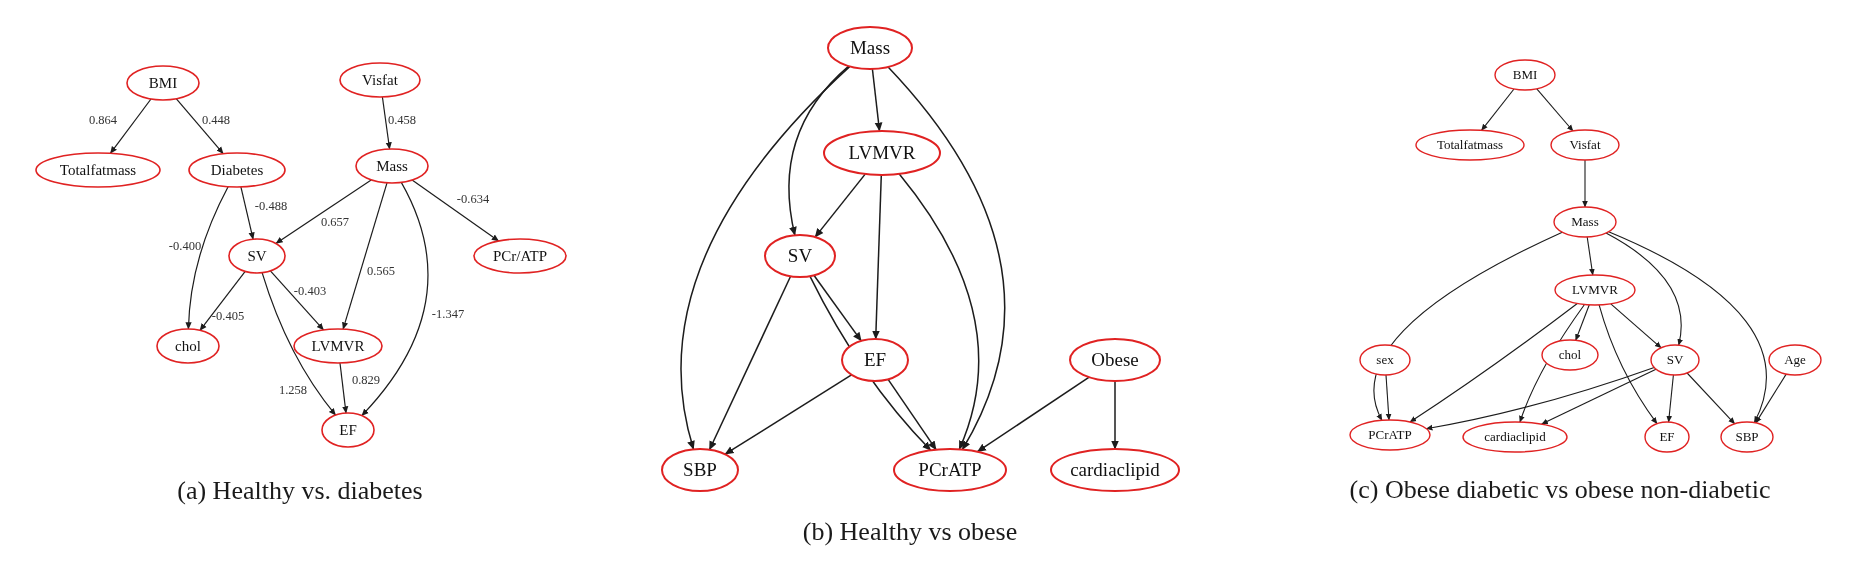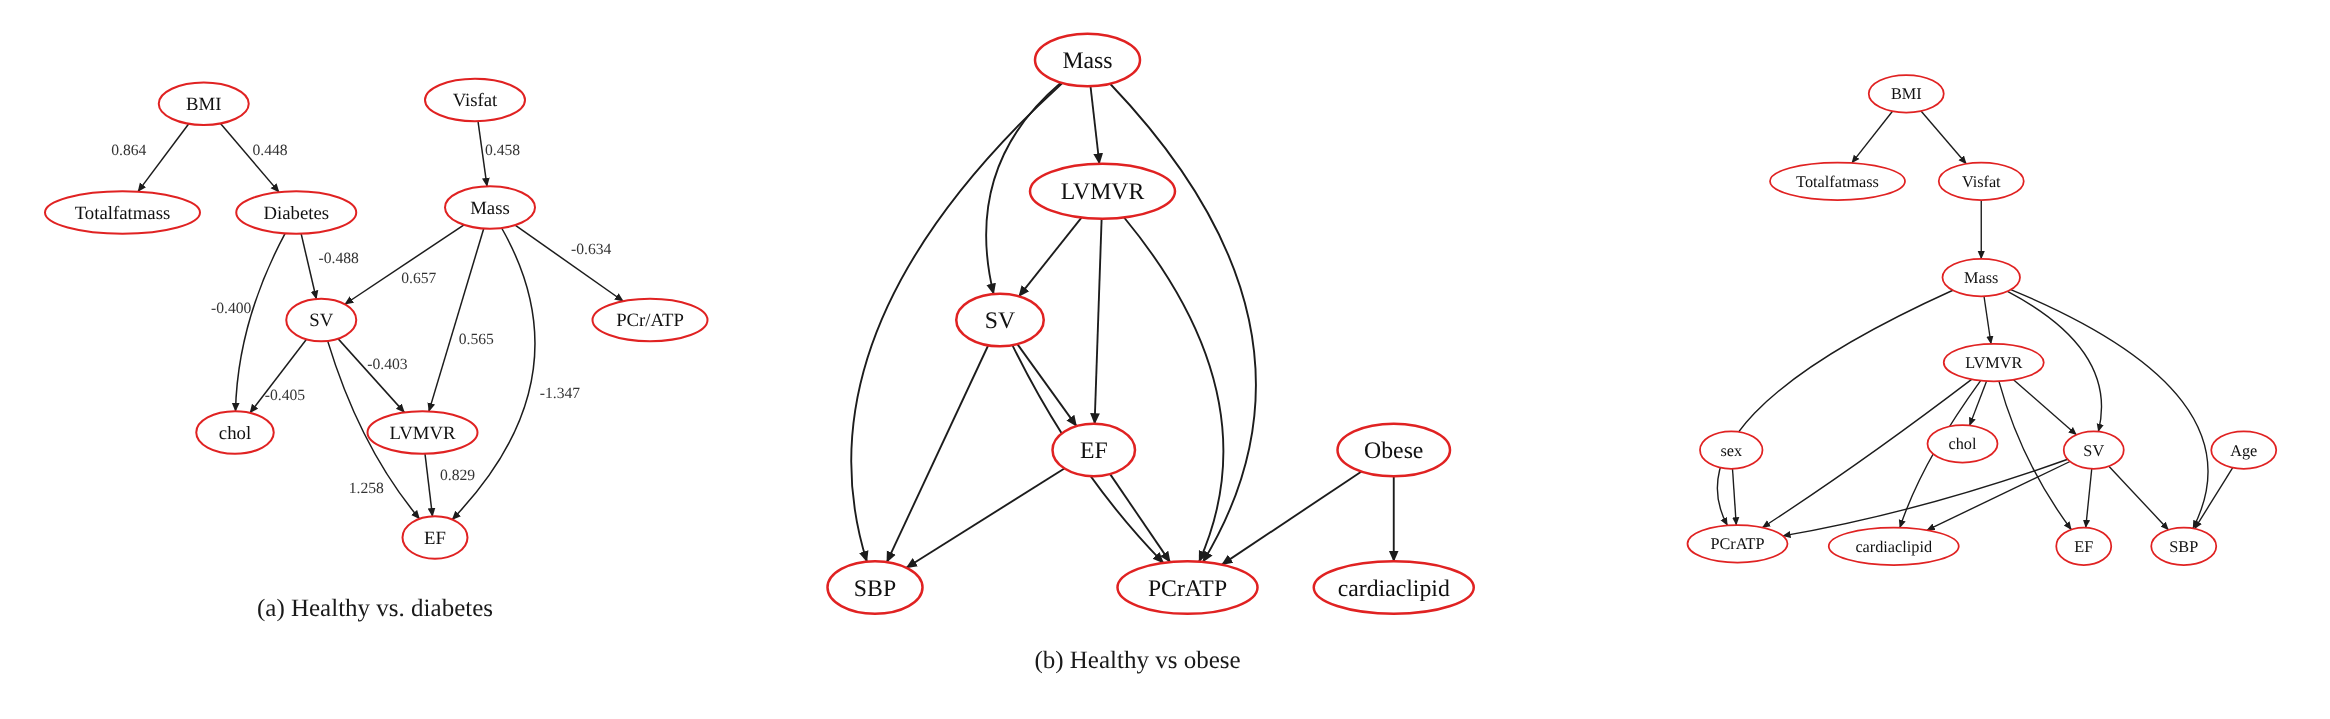--- a/index.html
+++ b/index.html
@@ -2,21 +2,21 @@
 <html><head>
 <meta charset="utf-8">
 <style>
   html,body{margin:0;padding:0;}
   body{
     width:1864px;height:575px;background:#ffffff;position:relative;overflow:hidden;
     font-family:"Liberation Serif", serif;
   }
   figure{position:absolute;margin:0;padding:0;}
   figcaption{
-    text-align:center;font-size:20px;color:#1a1a1a;
+    text-align:center;font-size:26px;color:#1a1a1a;
     font-family:"Liberation Serif", serif;
   }
   svg{display:block;}
   svg text{font-family:"Liberation Serif", serif;}
   #fig-a{left:20px;top:28px;width:560px;}
   #fig-a figcaption{margin-top:8px;}
   #fig-b{left:620px;top:8px;width:580px;}
   #fig-b figcaption{margin-top:4px;}
   #fig-c{left:1265px;top:35px;width:590px;}
   #fig-c figcaption{margin-top:5px;}
@@ -167,13 +167,14 @@
       <text x="530" y="325" dy="0.34em" text-anchor="middle" font-size="13" fill="#111111">Age</text>
       <ellipse cx="125" cy="400" rx="40" ry="15" fill="#ffffff" stroke="#e02222" stroke-width="1.4"></ellipse>
       <text x="125" y="400" dy="0.34em" text-anchor="middle" font-size="13" fill="#111111">PCrATP</text>
       <ellipse cx="250" cy="402" rx="52" ry="15" fill="#ffffff" stroke="#e02222" stroke-width="1.4"></ellipse>
       <text x="250" y="402" dy="0.34em" text-anchor="middle" font-size="13" fill="#111111">cardiaclipid</text>
       <ellipse cx="402" cy="402" rx="22" ry="15" fill="#ffffff" stroke="#e02222" stroke-width="1.4"></ellipse>
       <text x="402" y="402" dy="0.34em" text-anchor="middle" font-size="13" fill="#111111">EF</text>
       <ellipse cx="482" cy="402" rx="26" ry="15" fill="#ffffff" stroke="#e02222" stroke-width="1.4"></ellipse>
       <text x="482" y="402" dy="0.34em" text-anchor="middle" font-size="13" fill="#111111">SBP</text>
     </svg>
+  <figcaption>(c) Obese diabetic vs obese non-diabetic</figcaption>
 </figure>
 
 </body></html>

